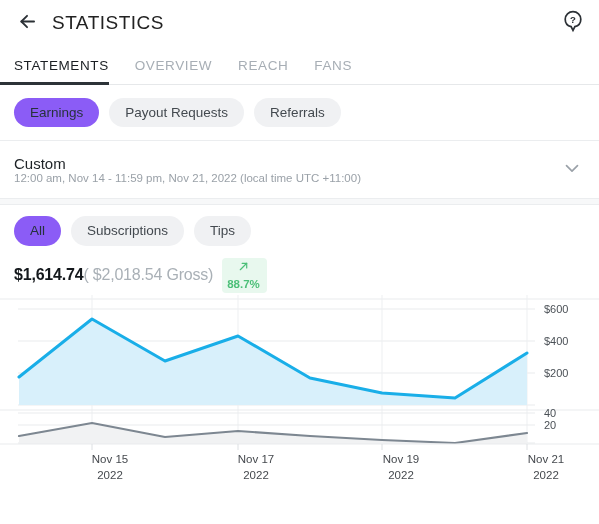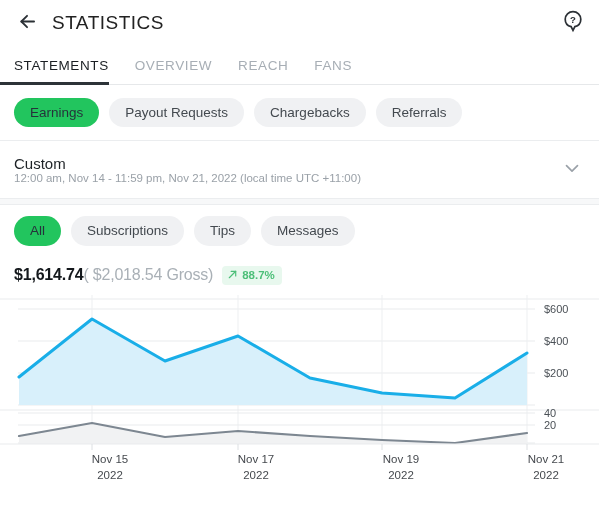--- a/index.html
+++ b/index.html
@@ -72,21 +72,21 @@
     background: #f0f1f3;
     color: #43494f;
     font-size: 13.5px;
     padding: 8px 16px;
     line-height: 1;
     cursor: pointer;
     white-space: nowrap;
     border: none;
     font-family: inherit;
   }
-  .chip.selected { background: #22c55e; color: #26323b; }
+  .chip.selected { background: #8b5cf6; color: #26323b; }
 
   
   .daterange {
     height: 58px; flex: 0 0 58px;
     display: flex; align-items: center;
     padding: 0 14px;
     border-bottom: 1px solid #ebedef;
     background: #fff;
     position: relative;
     cursor: pointer;
@@ -107,21 +107,21 @@
     text-align: right;
   }
   .sum-net { font-size: 16px; font-weight: bold; color: #14181c; letter-spacing: -.2px; }
   .sum-gross { font-size: 16px; color: #a9b0b6; letter-spacing: -.2px; }
   .sum-badge {
     margin-left: 9px;
     background: #e8f8ee;
     border-radius: 4px;
     padding: 3px 7px 3px 5px;
     display: inline-flex; align-items: center; gap: 4px;
-    font-size: 11.5px; color: #4cbf78; font-weight: bold;
+    font-size: 11.5px; color: #4cbf78; font-weight: bold; flex-direction: column;
   }
 
   
   .chart-wrap { flex: 1 1 auto; position: relative; }
   .chart-svg { display: block; }
 </style>
 </head>
 <body>
 
 <div class="app">
@@ -157,21 +157,20 @@
       <span>REACH</span>
     </div>
     <div class="tab">
       <span>FANS</span>
     </div>
   </div>
 
   <div class="chiprow primary">
     <button class="chip selected">Earnings</button>
     <button class="chip">Payout Requests</button>
-    <button class="chip">Chargebacks</button>
     <button class="chip">Referrals</button>
   </div>
 
   <div class="daterange">
     <div class="dr-text">
       <div class="dr-title">Custom</div>
       <div class="dr-sub">12:00 am, Nov 14 - 11:59 pm, Nov 21, 2022 (local time UTC +11:00)</div>
     </div>
     <span class="dr-chevron">
       <svg width="22" height="22" viewBox="0 0 24 24" fill="none" stroke="#9aa1a8" stroke-width="1.8" stroke-linecap="round" stroke-linejoin="round">
@@ -179,21 +178,20 @@
       </svg>
     </span>
   </div>
 
   <div class="thin-sep"></div>
 
   <div class="chiprow secondary">
     <button class="chip selected">All</button>
     <button class="chip">Subscriptions</button>
     <button class="chip">Tips</button>
-    <button class="chip">Messages</button>
   </div>
 
   <div class="summary">
     <span class="sum-net">$1,614.74</span>
     <span class="sum-gross">( $2,018.54 Gross)</span>
     <span class="sum-badge">
       <span>
         <svg width="11" height="11" viewBox="0 0 24 24" fill="none" stroke="#4cbf78" stroke-width="2.6" stroke-linecap="round" stroke-linejoin="round">
           <line x1="5" y1="19" x2="19" y2="5"></line>
           <polyline points="9,5 19,5 19,15"></polyline>

